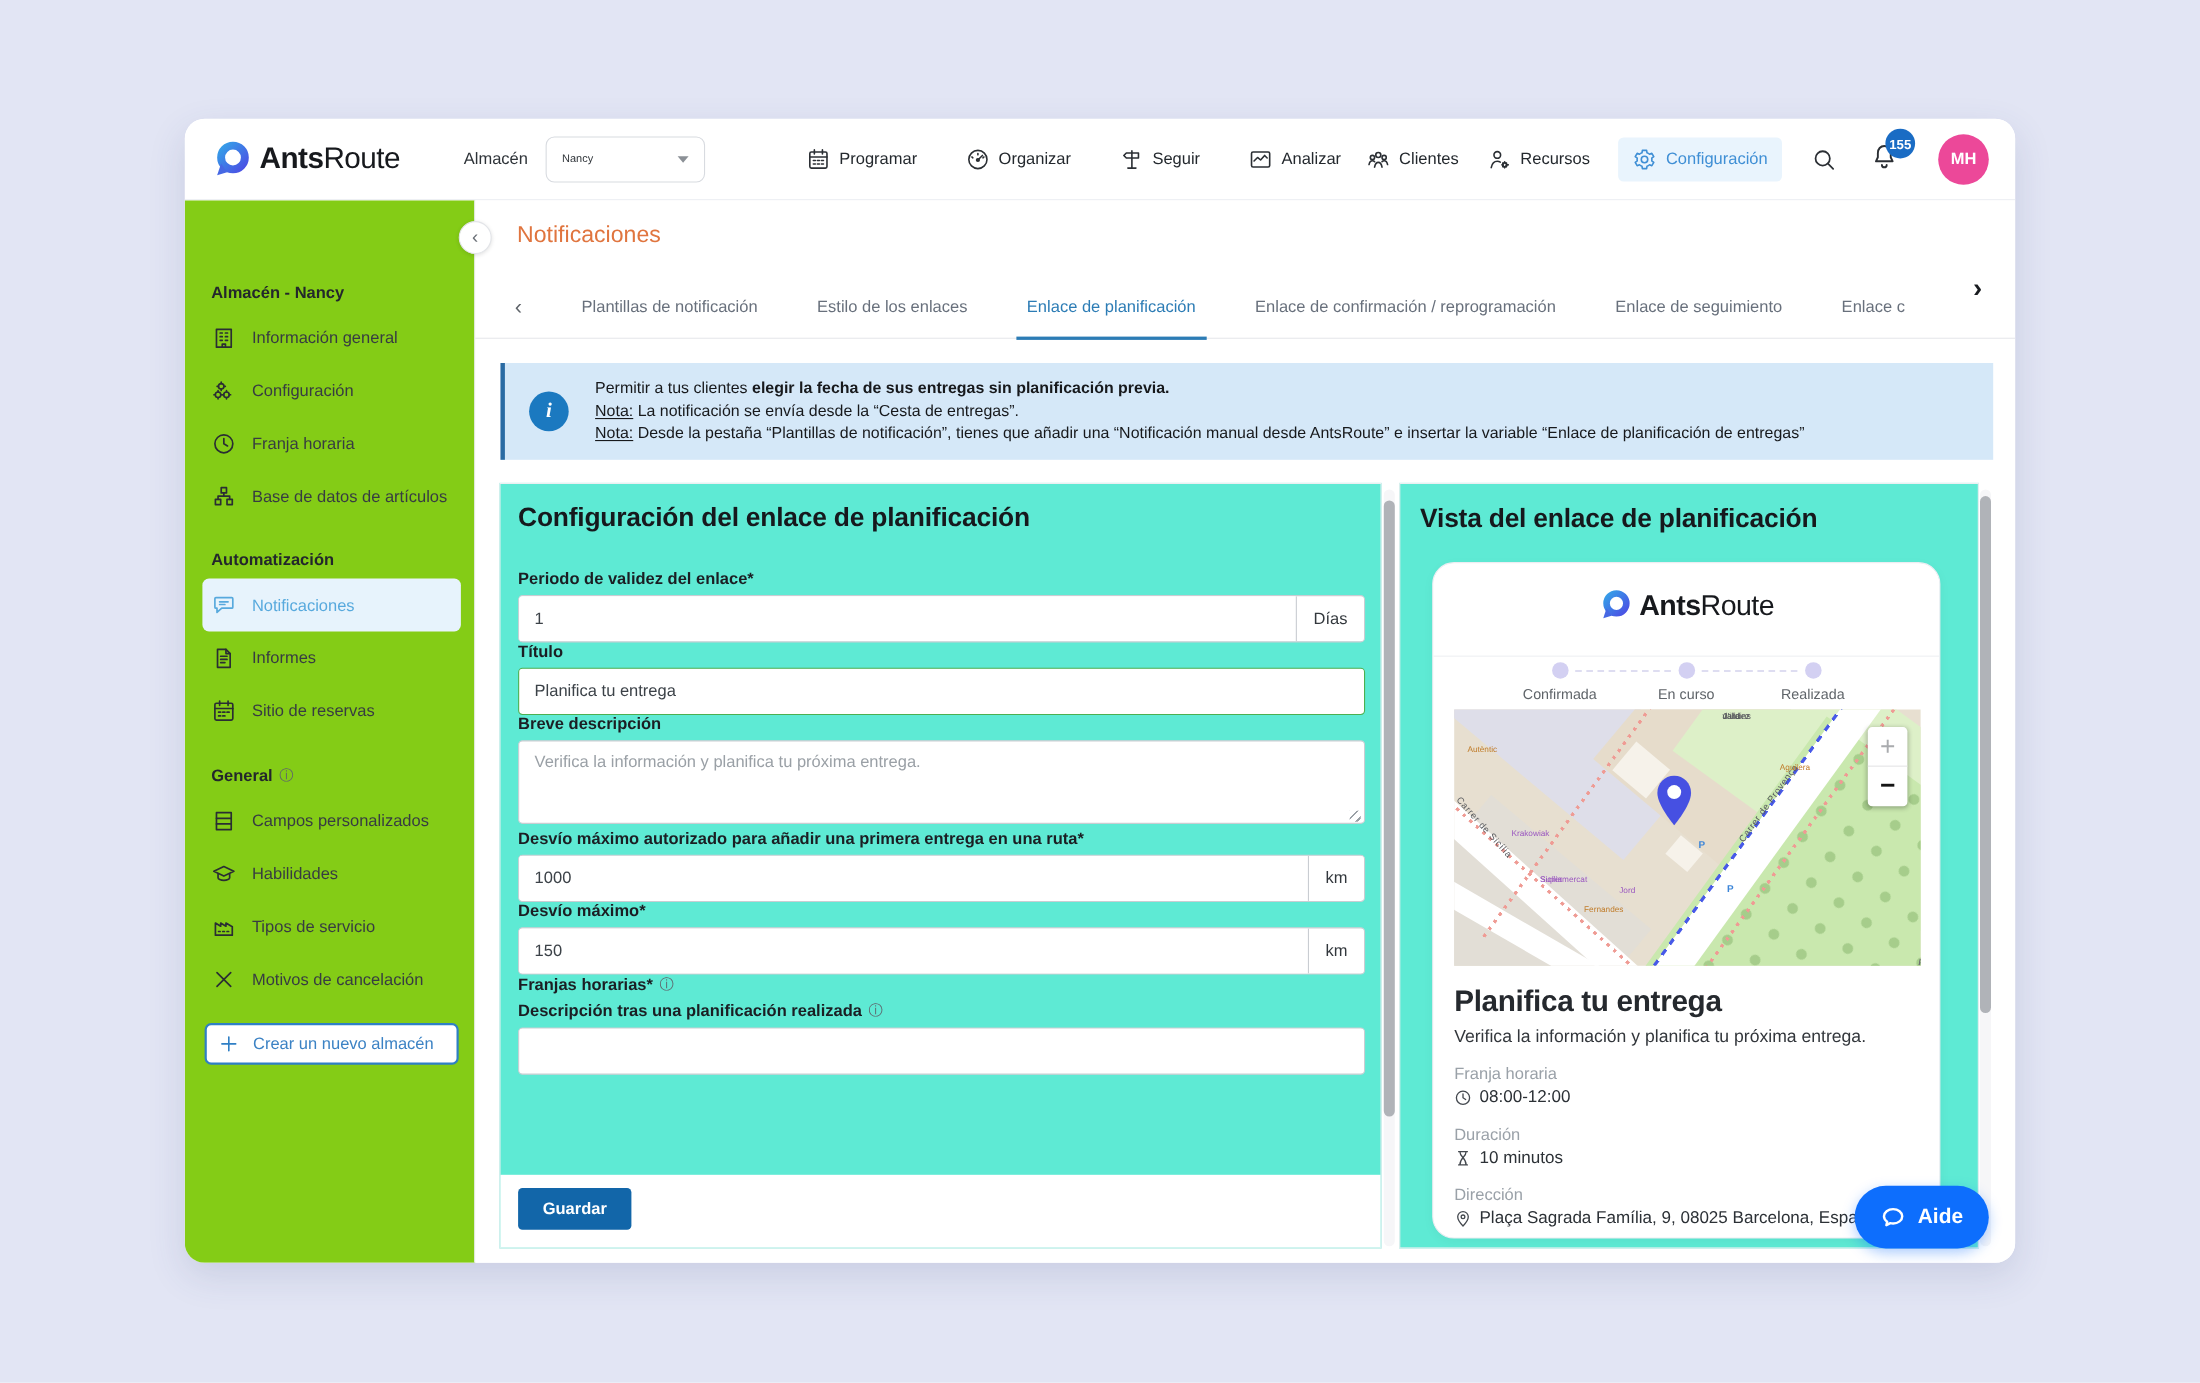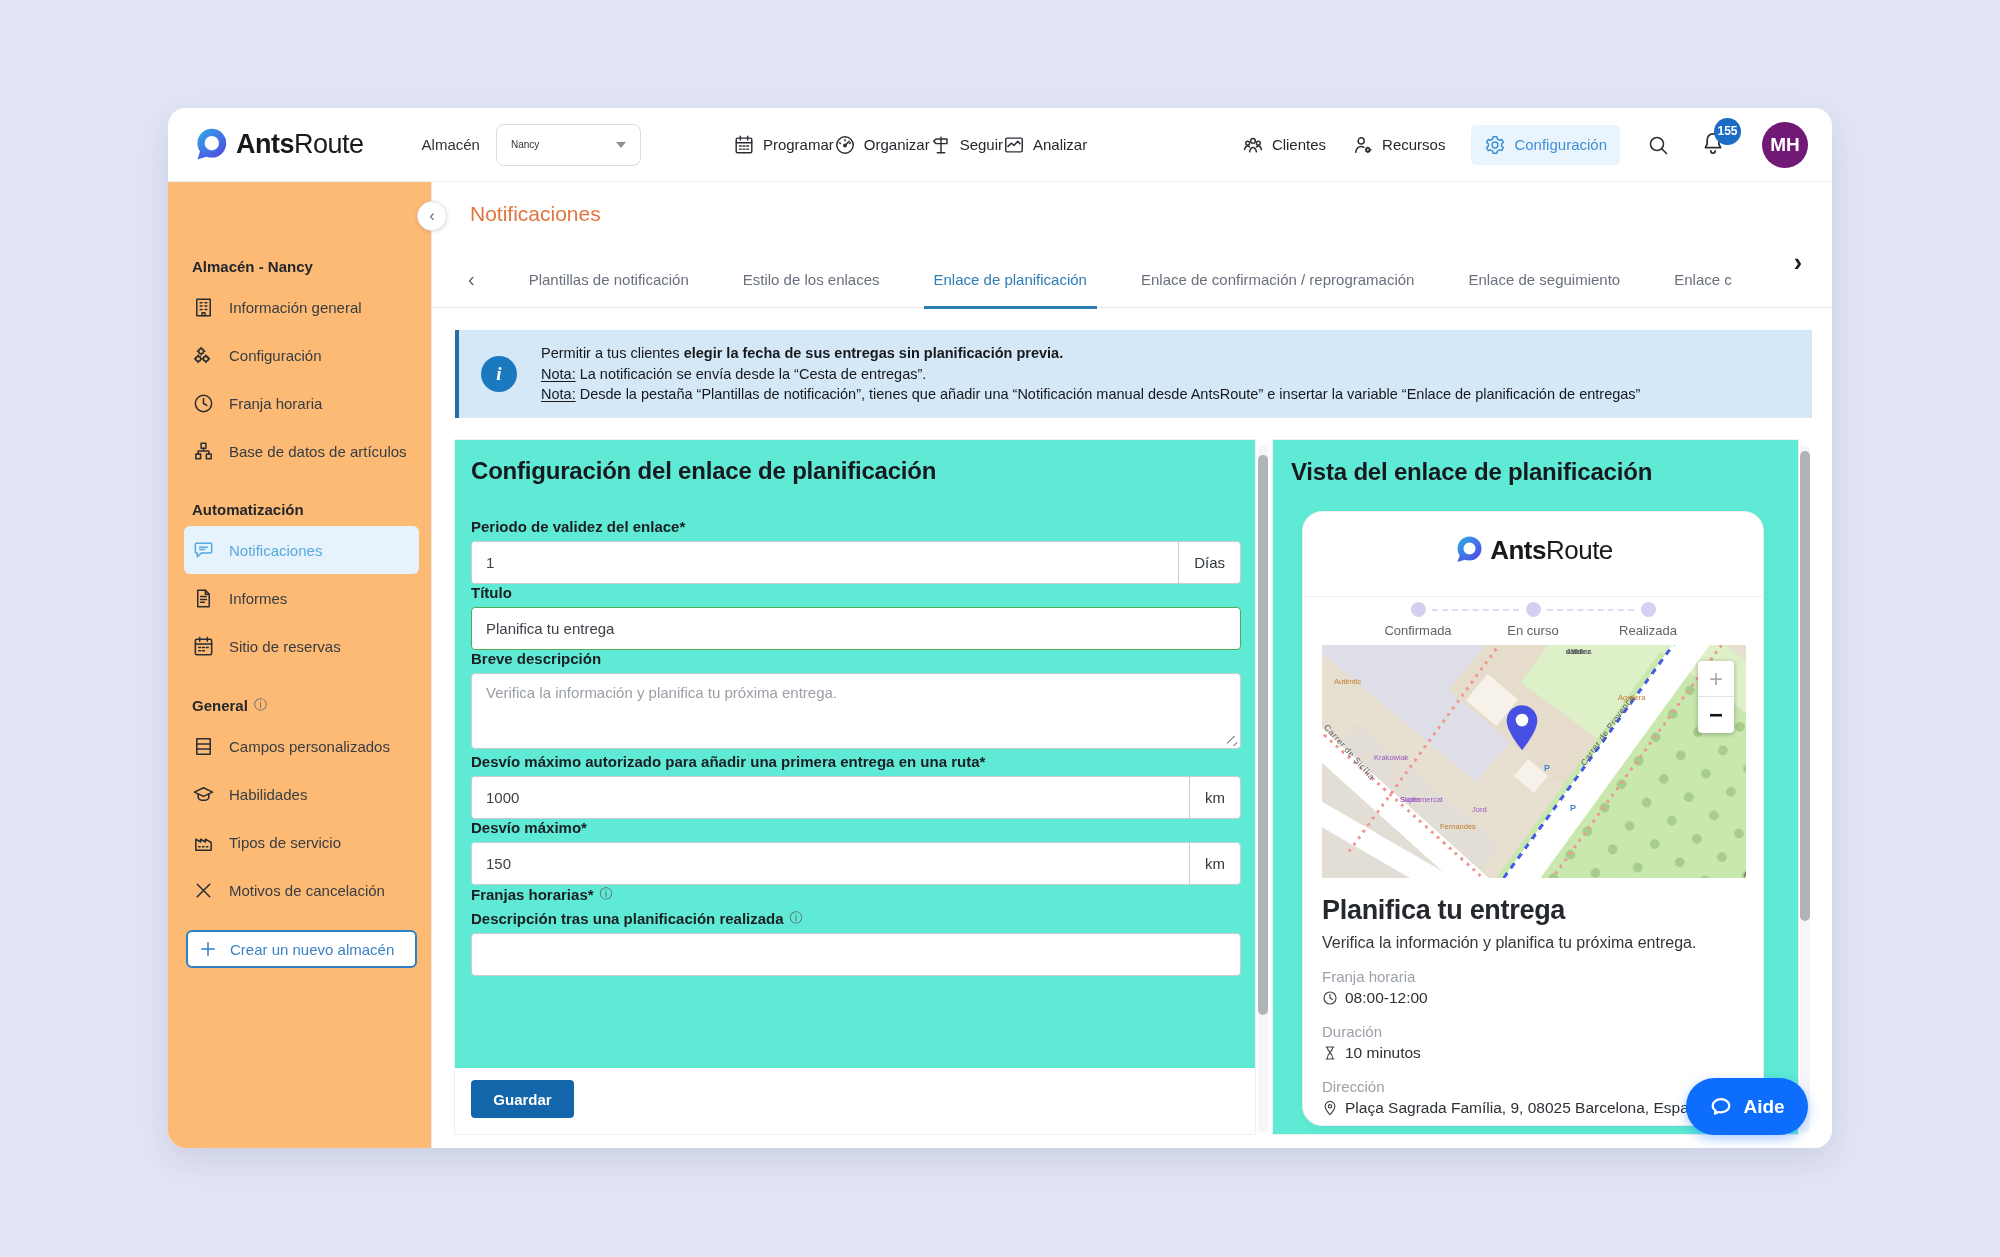--- a/index.html
+++ b/index.html
@@ -12,35 +12,35 @@
        display:flex;align-items:center;padding:0 24px;z-index:20}
   .brand{display:flex;align-items:center;gap:8px}
   .brand-txt{font-size:27px;letter-spacing:-.5px;color:#17191d}
   .brand-txt b{font-weight:800}
   .brand-txt span{font-weight:400}
   .wh{display:flex;align-items:center;margin-left:58px;gap:16px}
   .wh-label{font-size:15px;color:#2e3338}
   .selbox{width:145px;height:42px;border:1px solid #d8dbe0;border-radius:8px;display:flex;align-items:center;
           padding:0 14px;font-size:10px;color:#2f3439;justify-content:space-between;background:#fff;cursor:pointer}
   .caret{width:0;height:0;border-left:5px solid transparent;border-right:5px solid transparent;border-top:6px solid #8b9096}
-  .mainnav{display:flex;align-items:center;margin-left:92px}
+  .mainnav{display:flex;align-items:center;gap:44px;margin-left:92px}
   .nav-it{display:flex;align-items:center;gap:8px;font-size:15px;color:#24292e;cursor:pointer;white-space:nowrap}
   .rightnav{display:flex;align-items:center;gap:26px;margin-left:auto}
   .nav-pill{display:flex;align-items:center;gap:8px;font-size:15px;color:#3f8fd5;background:#e9f4fd;border-radius:5px;
             padding:9px 13px;cursor:pointer;white-space:nowrap}
   .icbtn{cursor:pointer;display:flex;align-items:center}
   .bellwrap{position:relative;cursor:pointer;margin-left:4px}
   .badge{position:absolute;top:-12px;right:-15px;min-width:27px;height:27px;border-radius:50%;background:#1a6cc4;
          color:#fff;font-size:12px;font-weight:700;display:flex;align-items:center;justify-content:center}
-  .avatar{width:46px;height:46px;border-radius:50%;background:#701a75;color:#fff;font-weight:700;font-size:19px;
+  .avatar{width:46px;height:46px;border-radius:50%;background:#ec4899;color:#fff;font-weight:700;font-size:15px;
           display:flex;align-items:center;justify-content:center;margin-left:10px;cursor:pointer}
   .ic{width:22px;height:22px;stroke:#2b2f34;fill:none;stroke-width:1.6;stroke-linecap:round;stroke-linejoin:round}
   .ic.blue{stroke:#3f8fd5}
   
-  .sb{position:absolute;left:0;top:74px;width:264px;bottom:0;border-right:1px solid #e9ebef;padding:76px 12px 0 16px;background:#fdba74}
+  .sb{position:absolute;left:0;top:74px;width:264px;bottom:0;border-right:1px solid #e9ebef;padding:76px 12px 0 16px;background:#84cc16}
   .sb h3{font-size:15px;font-weight:700;color:#23272c;margin:0 0 8px 8px;display:flex;align-items:center;gap:6px}
   .sb .sec{margin-top:26px}
   .sb .sec:first-child{margin-top:0}
   .srow{height:48px;display:flex;align-items:center;gap:14px;padding:0 8px;font-size:15px;color:#373c42;
         border-radius:6px;cursor:pointer}
   .srow .ics{width:23px;height:23px;stroke:#2a2e33;fill:none;stroke-width:1.6;stroke-linecap:round;stroke-linejoin:round;flex:0 0 auto}
   .srow.active{background:#e7f3fc;color:#57a9dd}
   .srow.active .ics{stroke:#57a9dd}
   .create-btn{margin:16px 2px 0;height:38px;border:2px solid #2f7fc5;border-radius:6px;display:flex;align-items:center;
               gap:12px;padding:0 10px;color:#3b82c4;font-size:15px;cursor:pointer;background:#fff}

